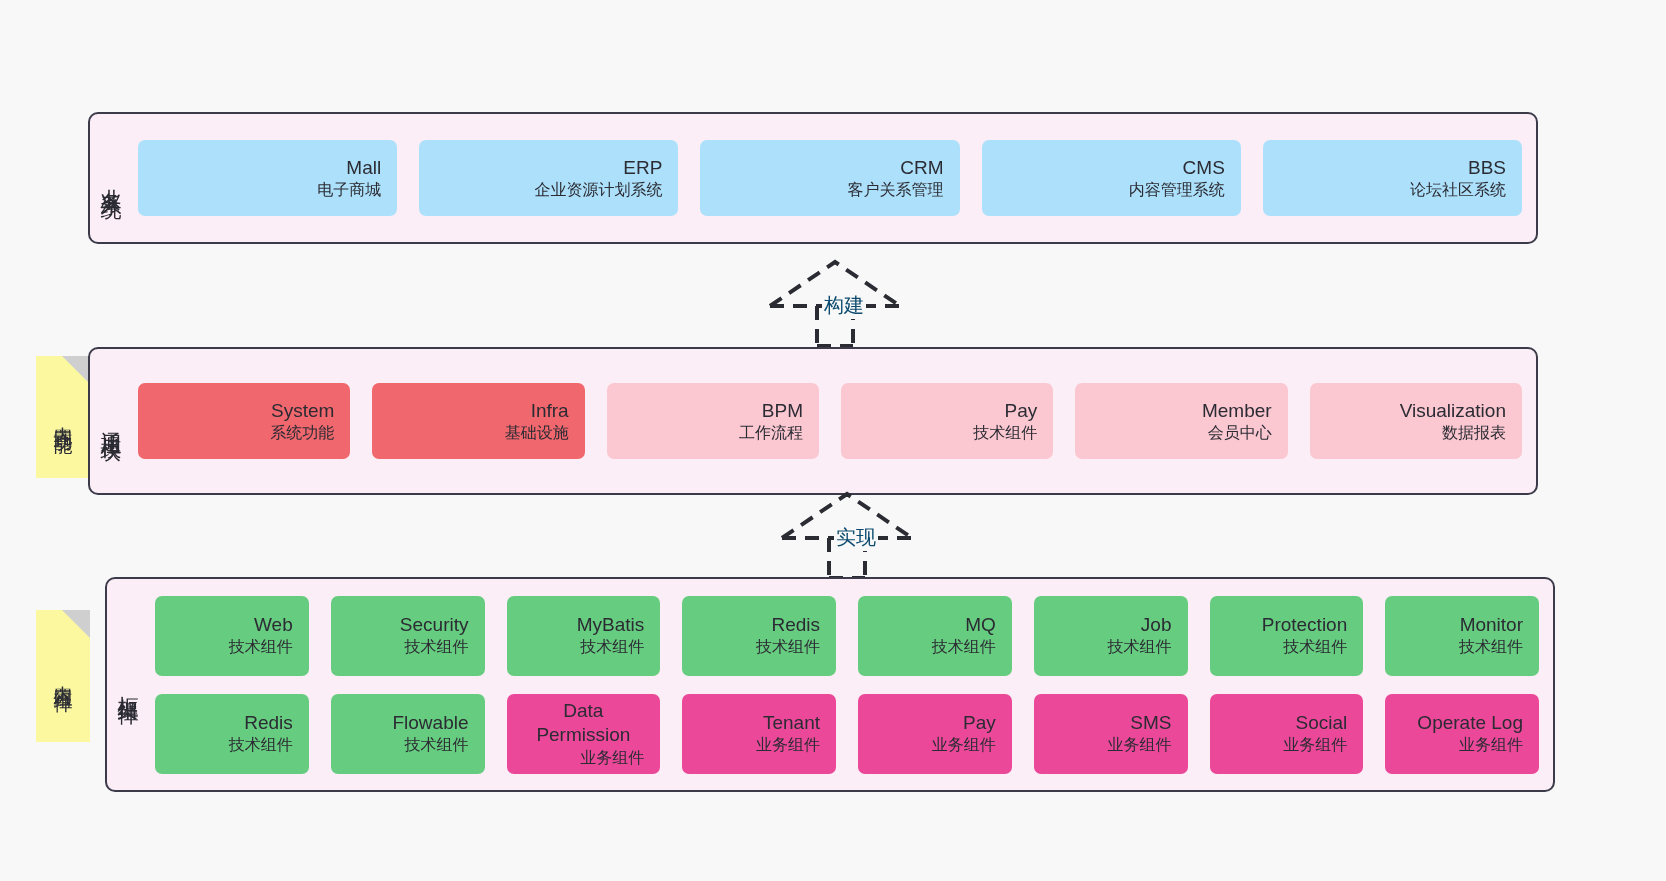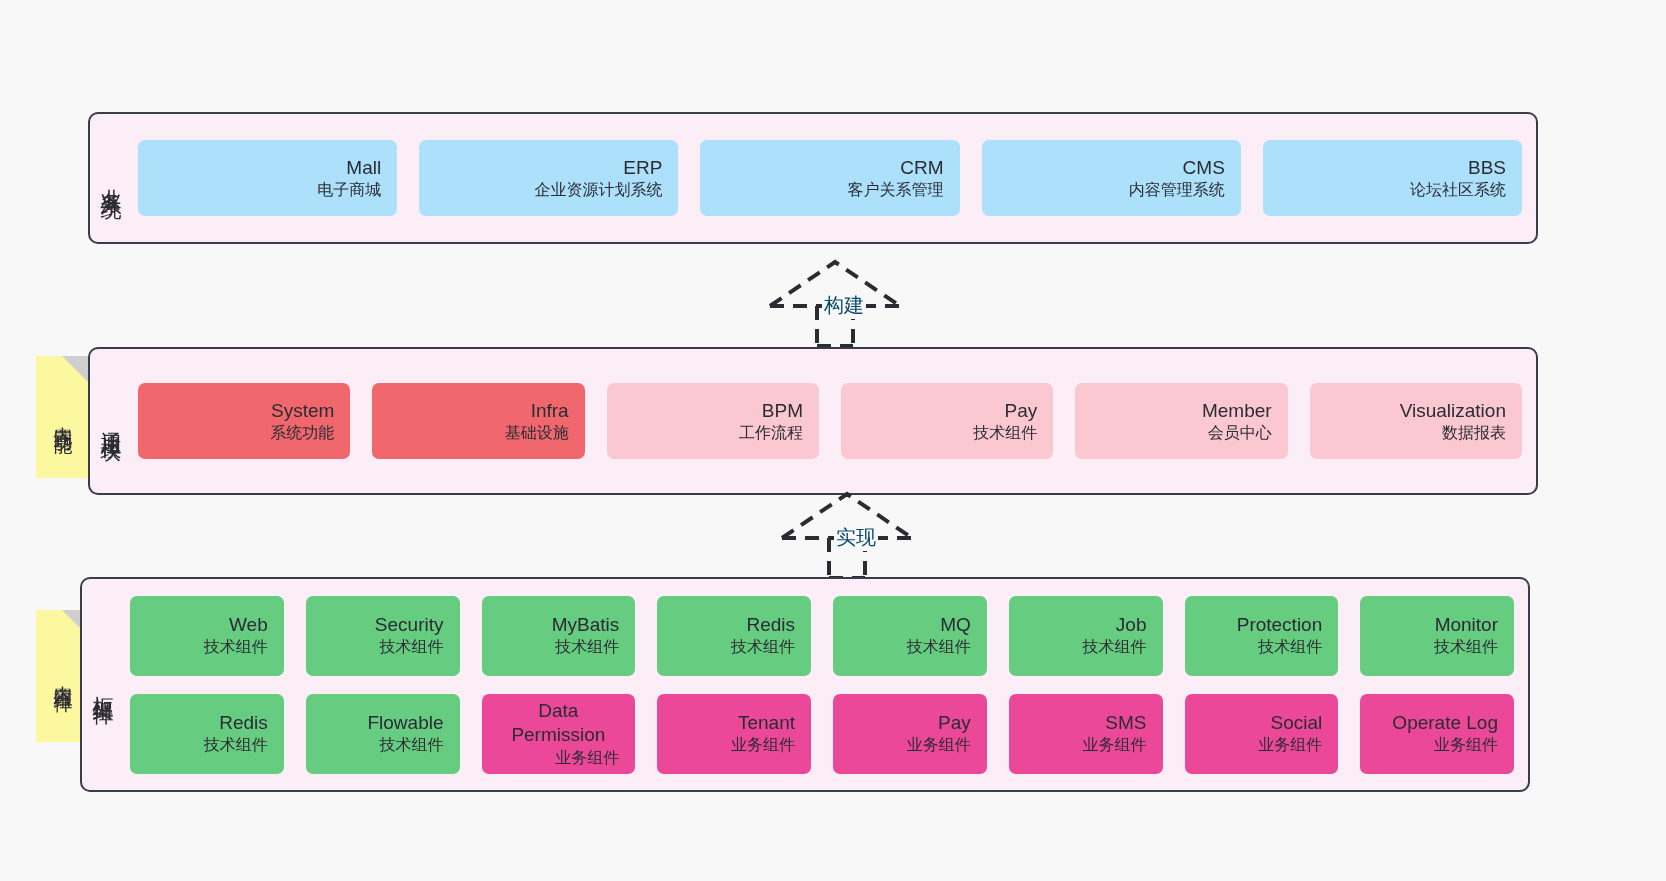--- a/index.html
+++ b/index.html
@@ -83,21 +83,21 @@
   .c-green      { background: #66cc7f; }
   .c-lightgreen { background: #ec4899; }
 
   
   #layer-business { left: 88px;  top: 112px; width: 1450px; height: 132px; }
   #layer-business .card { height: 76px; }
 
   #layer-common   { left: 88px;  top: 347px; width: 1450px; height: 148px; }
   #layer-common .card { height: 76px; }
 
-  #layer-framework{ left: 80px;  top: 577px; width: 1450px; height: 215px; }
+  #layer-framework{ left: 105px;  top: 577px; width: 1450px; height: 215px; }
   #layer-framework .card { height: 80px; }
 
   
   .note {
     position: absolute;
     box-sizing: border-box;
     background: #fbf8a0;
     display: flex;
     align-items: center;
     justify-content: center;

